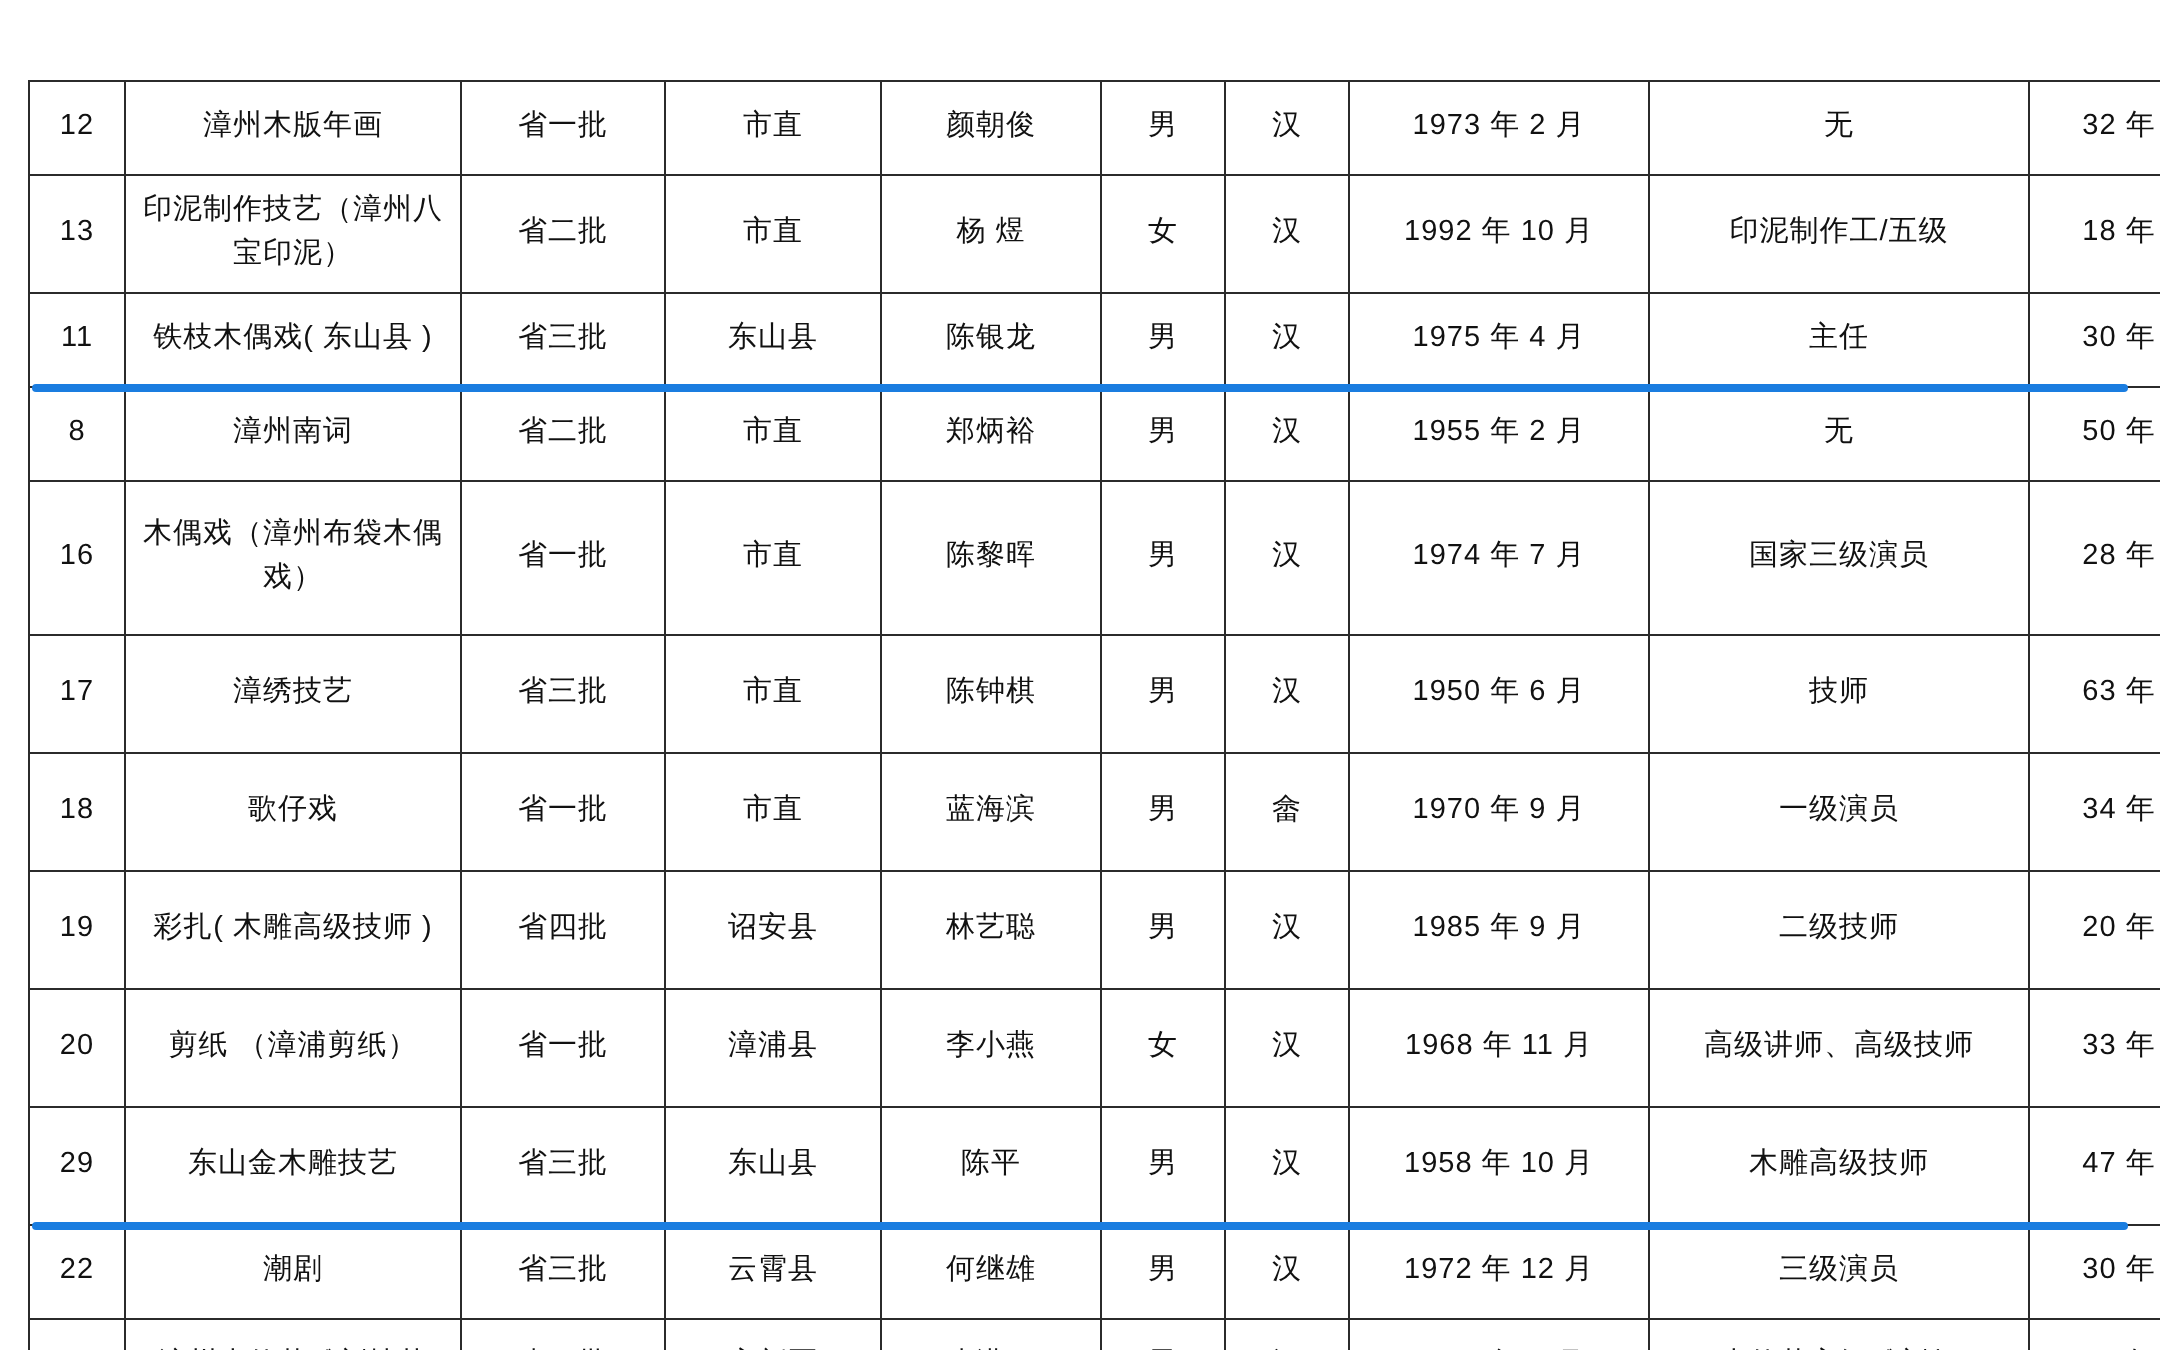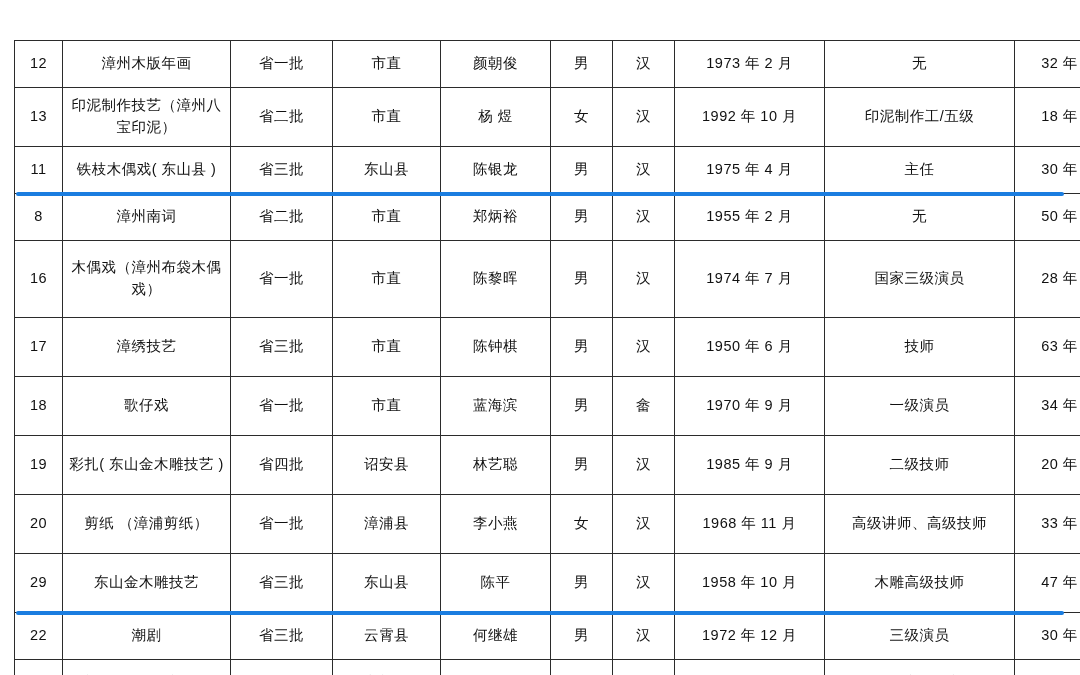--- a/index.html
+++ b/index.html
@@ -170,21 +170,21 @@
         <td>蓝海滨</td>
         <td>男</td>
         <td>畲</td>
         <td>1970 年 9 月</td>
         <td>一级演员</td>
         <td>34 年</td>
       </tr>
 
       <tr class="row-h-md">
         <td>19</td>
-        <td>彩扎( 东山金木雕技艺 )</td>
+        <td>彩扎( 木雕高级技师 )</td>
         <td>省四批</td>
         <td>诏安县</td>
         <td>林艺聪</td>
         <td>男</td>
         <td>汉</td>
         <td>1985 年 9 月</td>
         <td>二级技师</td>
         <td>20 年</td>
       </tr>
 

